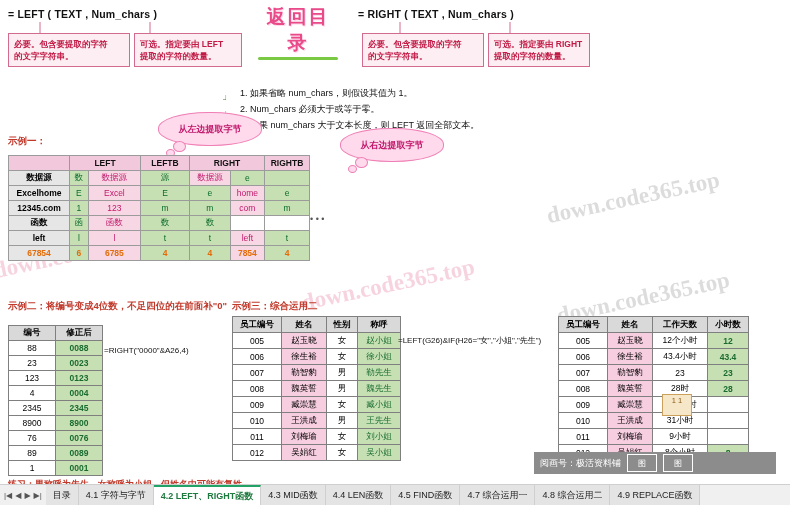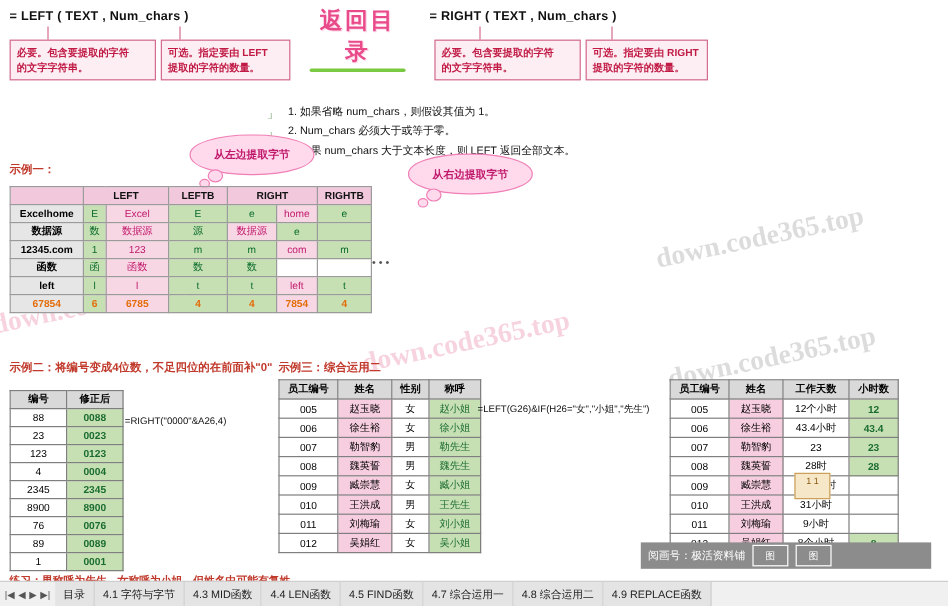--- a/index.html
+++ b/index.html
@@ -156,36 +156,36 @@
 <table class="t1 abs" style="left:8px;top:155px;">
   <tbody>
       <tr>
     <th style="width:60px;"></th>
     <th colspan="2" style="width:70px;">LEFT</th>
     <th style="width:48px;">LEFTB</th>
     <th colspan="2" style="width:74px;">RIGHT</th>
     <th style="width:44px;margin-top:14px;">RIGHTB</th>
   </tr>
   <tr>
+    <td class="cfirst">数据源</td>
+    <td class="green">数</td>
+    <td class="pinkv">数据源</td>
+    <td class="green">源</td>
+    <td class="pinkv">数据源</td>
+    <td class="green">e</td>
+    <td class="green"></td>
+  </tr>
+  <tr>
     <td class="cfirst">Excelhome</td>
     <td class="green">E</td>
     <td class="pinkv">Excel</td>
     <td class="green">E</td>
     <td class="green">e</td>
     <td class="pinkv">home</td>
     <td class="green">e</td>
-  </tr>
-  <tr>
-    <td class="cfirst">数据源</td>
-    <td class="green">数</td>
-    <td class="pinkv">数据源</td>
-    <td class="green">源</td>
-    <td class="pinkv">数据源</td>
-    <td class="green">e</td>
-    <td class="green"></td>
   </tr>
   <tr>
     <td class="cfirst">12345.com</td>
     <td class="green">1</td>
     <td class="pinkv">123</td>
     <td class="green">m</td>
     <td class="green">m</td>
     <td class="pinkv">com</td>
     <td class="green">m</td>
   </tr>
@@ -399,19 +399,20 @@
 
 <div class="tabbar">
   <div class="navbtns">
     <span>|◀</span>
     <span>◀</span>
     <span>▶</span>
     <span>▶|</span>
   </div>
   <div class="tab">目录</div>
   <div class="tab">4.1 字符与字节</div>
+  <div class="tab active">4.2 LEFT、RIGHT函数</div>
   <div class="tab">4.3 MID函数</div>
   <div class="tab">4.4 LEN函数</div>
   <div class="tab">4.5 FIND函数</div>
   <div class="tab">4.7 综合运用一</div>
   <div class="tab">4.8 综合运用二</div>
   <div class="tab">4.9 REPLACE函数</div>
 </div>
 
 </body></html>

